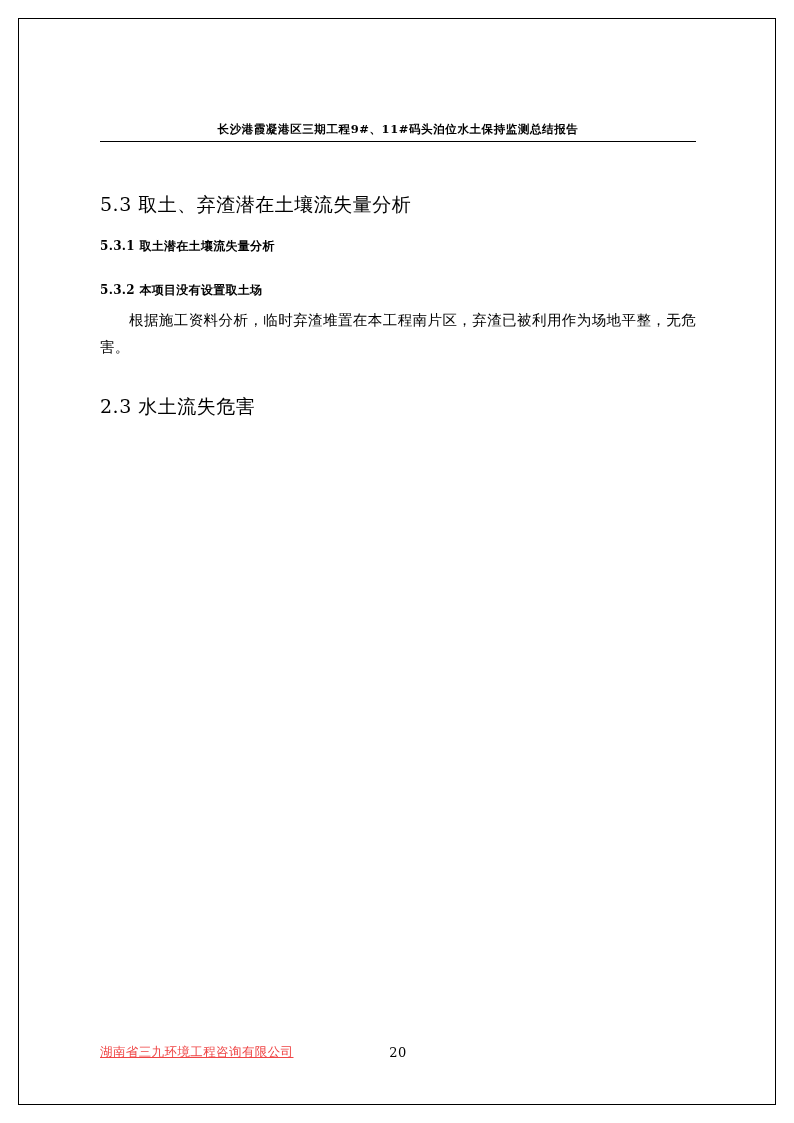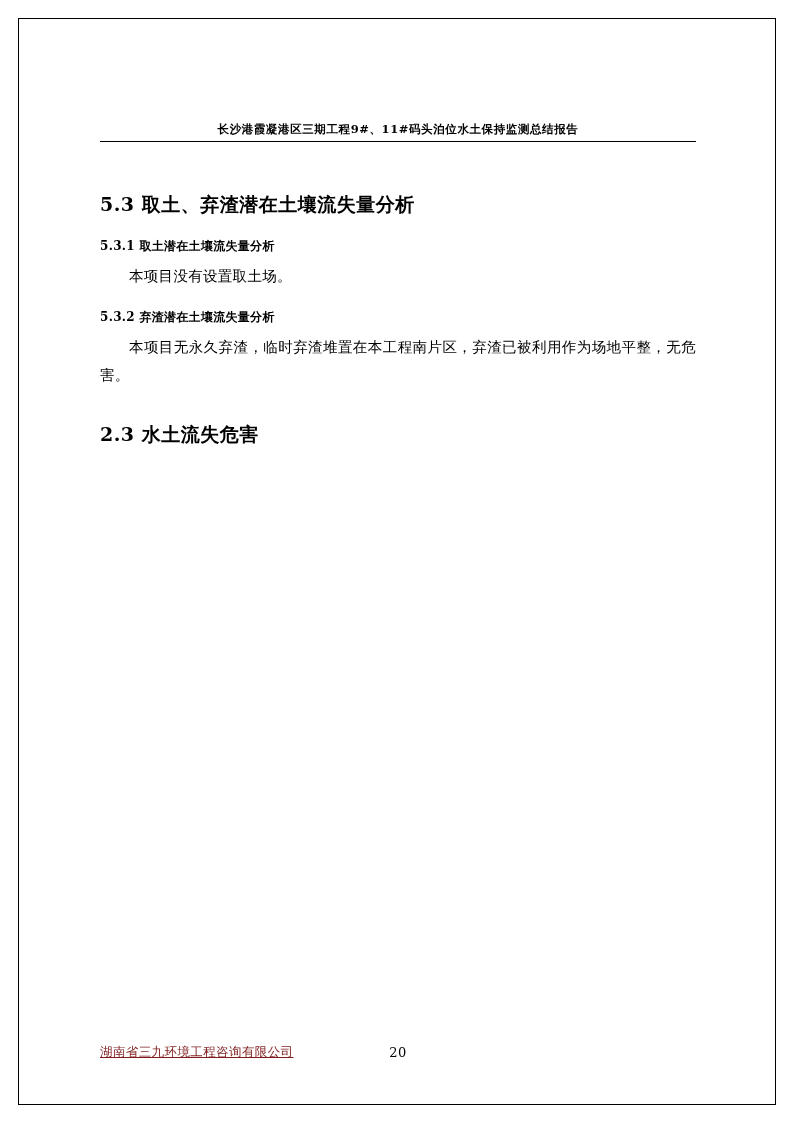--- a/index.html
+++ b/index.html
@@ -45,21 +45,21 @@
     letter-spacing: 0.6px;
     padding-bottom: 4px;
     border-bottom: 1.6px solid #000000;
     font-weight: 700;
   }
   .body-area {
     padding-top: 22px;
   }
   h2.sec-title {
     font-size: 19px;
-    font-weight: 700;
+    font-weight: 400;
     margin: 0 0 0 0;
     letter-spacing: 0.5px;
     line-height: 1.5;
   }
   h3.sub-title {
     font-size: 12px;
     font-weight: 700;
     margin: 0;
     letter-spacing: 0.3px;
     line-height: 1.5;
@@ -80,21 +80,21 @@
   .footer {
     position: absolute;
     left: 100px;
     bottom: 62px;
     width: 596px;
     display: flex;
     align-items: center;
   }
   .footer-left {
     font-size: 12.5px;
-    color: #7f1d1d;
+    color: #ef4444;
     text-decoration: underline;
     letter-spacing: 0.4px;
     white-space: nowrap;
   }
   .footer-page {
     position: absolute;
     left: 0;
     right: 0;
     text-align: center;
     font-size: 13px;
@@ -117,29 +117,28 @@
       <div class="gap-lg"></div>
 
       <h2 class="sec-title">5.3 取土、弃渣潜在土壤流失量分析</h2>
 
       <div class="gap-md"></div>
 
       <h3 class="sub-title">5.3.1 取土潜在土壤流失量分析</h3>
 
       <div class="gap-sm"></div>
 
-      <p class="para">本项目没有设置取土场。</p>
 
       <div class="gap-md"></div>
 
-      <h3 class="sub-title">5.3.2 弃渣潜在土壤流失量分析</h3>
+      <h3 class="sub-title">5.3.2 本项目没有设置取土场</h3>
 
       <div class="gap-sm"></div>
 
-      <p class="para">本项目无永久弃渣，临时弃渣堆置在本工程南片区，弃渣已被利用作为场地平整，无危害。</p>
+      <p class="para">根据施工资料分析，临时弃渣堆置在本工程南片区，弃渣已被利用作为场地平整，无危害。</p>
 
       <div class="gap-xl"></div>
 
       <h2 class="sec-title">2.3 水土流失危害</h2>
 
       <div class="gap-sm"></div>
 
 
     </div>
   </div>

